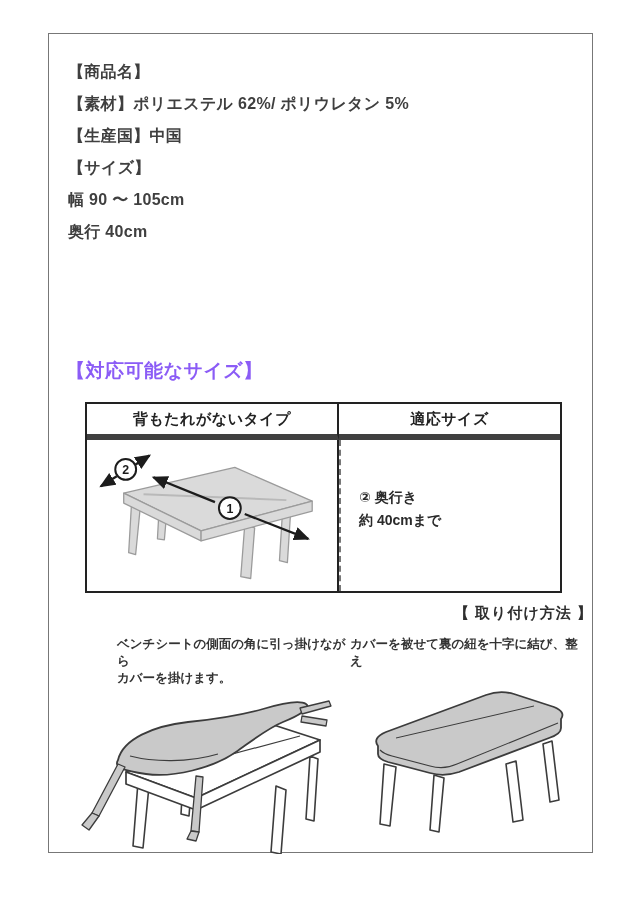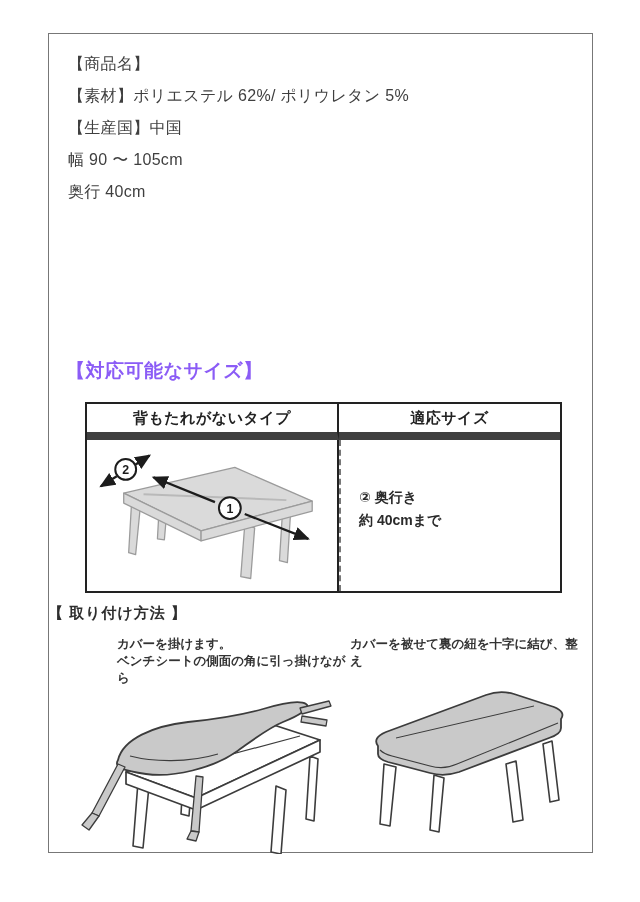--- a/index.html
+++ b/index.html
@@ -4,57 +4,58 @@
 <style>
   html,body{margin:0;padding:0;background:#ffffff;}
   #canvas{
     position:relative;width:640px;height:902px;background:#ffffff;overflow:hidden;
     font-family:"Liberation Sans","DejaVu Sans",sans-serif;color:#3c3c3c;
   }
   .frame{
     position:absolute;left:48px;top:33px;width:545px;height:820px;
     border:1px solid #777777;box-sizing:border-box;background:#ffffff;
   }
-  .product-block{position:absolute;left:68px;top:54px;}
+  .product-block{position:absolute;left:68px;top:62px;font-weight:bold;}
   .product-block p{margin:0 0 12px 0;font-size:16px;line-height:20px;color:#3f3f3f;letter-spacing:.3px;}
   .notes-block{position:absolute;left:68px;top:282px;}
   .notes-block p{margin:0 0 7px 0;font-size:12.5px;line-height:19px;color:#3f3f3f;letter-spacing:.2px;}
   .section-heading{position:absolute;left:66px;top:358px;font-size:19px;font-weight:bold;color:#8b5cf6;letter-spacing:.5px;}
   .size-table{
     position:absolute;left:85px;top:402px;width:477px;height:191px;box-sizing:border-box;
     border:2px solid #222222;display:grid;grid-template-columns:252px 1fr;grid-template-rows:36px 1fr;
   }
   .th{display:flex;align-items:center;justify-content:center;font-size:15px;font-weight:bold;color:#222;
-      border-bottom:8px solid #404040;letter-spacing:.5px;}
+      border-bottom:6px solid #404040;letter-spacing:.5px;}
   .th-left{border-right:2px solid #222;}
   .cell-diagram{border-right:2px solid #222;display:flex;align-items:center;justify-content:center;}
   .cell-specs{display:flex;}
   .spec-half{flex:0 0 50%;box-sizing:border-box;display:flex;flex-direction:column;justify-content:center;
       padding:0 0 14px 10px;font-size:14px;font-weight:bold;color:#2a2a2a;line-height:23px;}
   .spec-half.second{border-left:2px dashed #777;padding-left:18px;}
-  .install-heading{position:absolute;left:48px;top:604px;width:545px;text-align:left;
+  .install-heading{position:absolute;left:48px;top:604px;width:545px;text-align:right;
       font-size:15px;font-weight:bold;color:#2e2e2e;letter-spacing:1px;}
   .step-text{position:absolute;top:636px;font-size:12.5px;font-weight:bold;line-height:17px;color:#333;}
   .step-text.s1{left:117px;width:235px;}
   .step-text.s2{left:350px;width:235px;}
   .illus{position:absolute;top:664px;}
   .illus.i1{left:68px;}
   .illus.i2{left:338px;}
   svg{display:block;}
 </style>
 </head>
 <body>
 
 <div id="canvas">
   <div class="frame"></div>
 
   <div class="product-block">
     <p>【商品名】</p>
     <p>【素材】ポリエステル 62%/ ポリウレタン 5%</p>
     <p>【生産国】中国</p>
+    <p>【サイズ】</p>
     <p>幅 90 〜 105cm</p>
     <p>奥行 40cm</p>
   </div>
 
 
   <div class="section-heading">【対応可能なサイズ】</div>
 
   <div class="size-table">
     <div class="th th-left">背もたれがないタイプ</div>
     <div class="th">適応サイズ</div>
@@ -101,22 +102,22 @@
       <div class="spec-half second">
         <div>② 奥行き</div>
         <div>約 40cmまで</div>
       </div>
     </div>
   </div>
 
   <div class="install-heading">【 取り付け方法 】</div>
 
   <div class="step-text s1">
+    <div>ベンチシートの側面の角に引っ掛けながら</div>
     <div>カバーを掛けます。</div>
-    <div>ベンチシートの側面の角に引っ掛けながら</div>
   </div>
   <div class="step-text s2">
     <div>カバーを被せて裏の紐を十字に結び、整え</div>
   </div>
 
   <div class="illus i1">
     <svg width="268" height="190" viewBox="0 0 268 190">
 
       <g fill="#ffffff" stroke="#3c3c3c" stroke-width="1.6" stroke-linejoin="round">
         <polygon points="116,99 125,102 121,152 113,150"></polygon>

